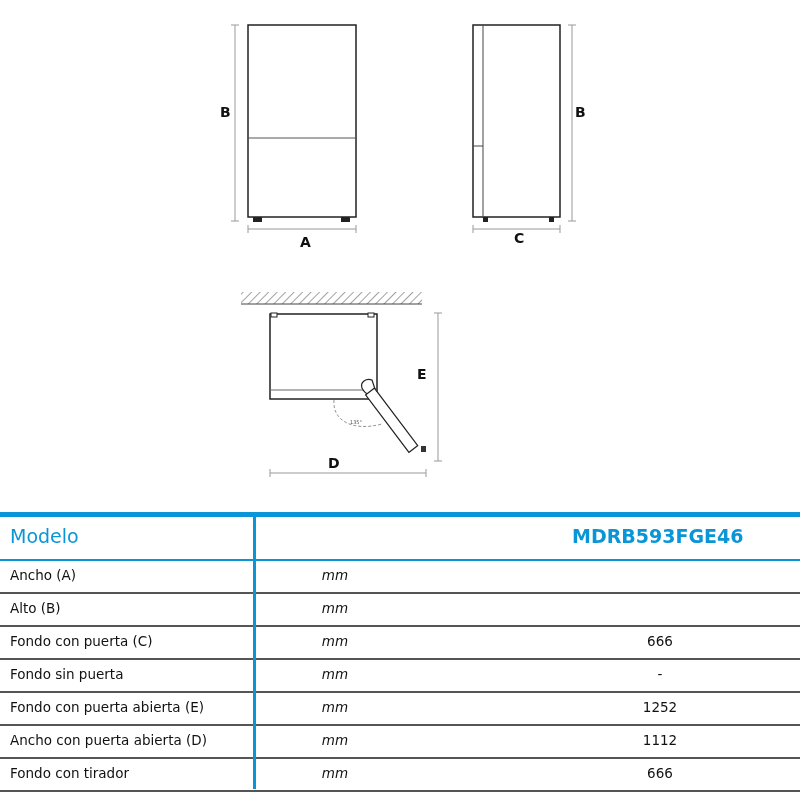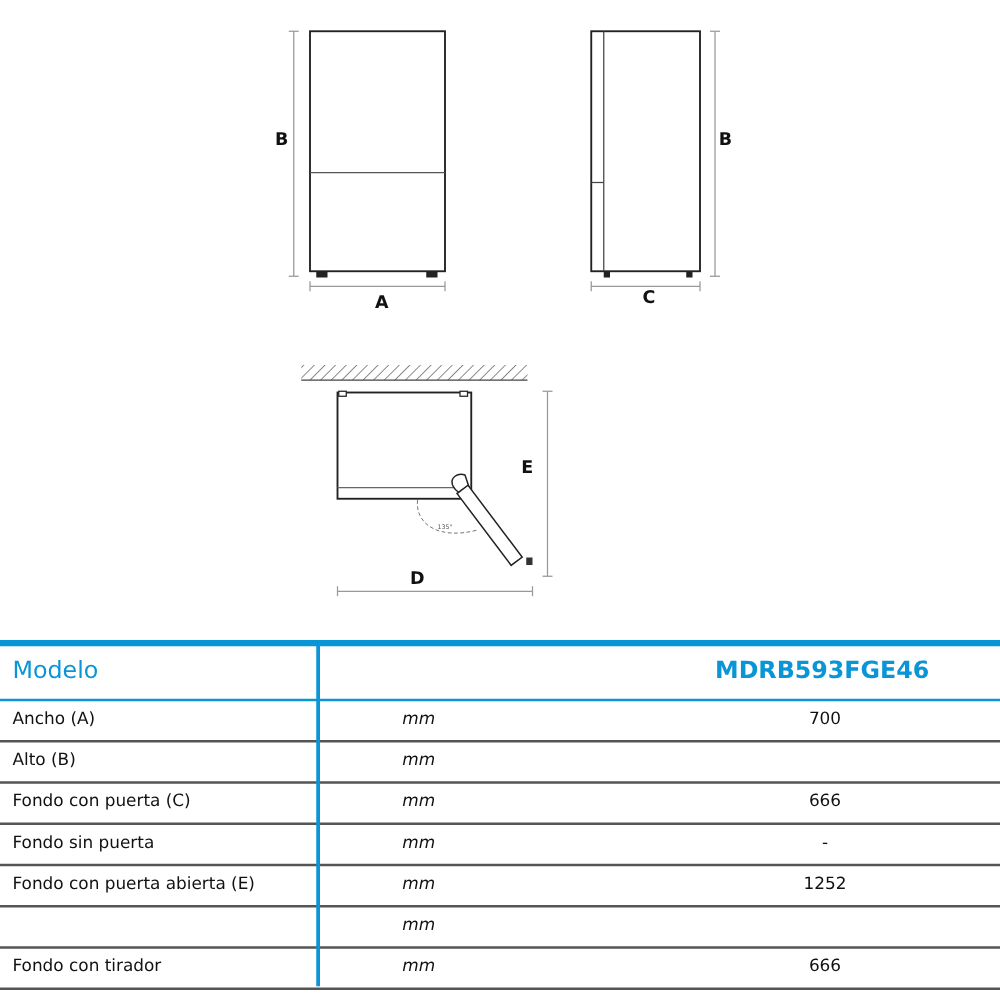--- a/index.html
+++ b/index.html
@@ -216,21 +216,20 @@
 
   <div class="header-row">
     <span class="header-label">Modelo</span>
     <span class="header-model">MDRB593FGE46</span>
   </div>
 
   <div class="rows">
     <div class="row">
       <span class="cell-label">Ancho (A)</span>
       <span class="cell-unit">mm</span>
-      <span class="cell-value">700</span>
     </div>
     <div class="row">
       <span class="cell-label">Alto (B)</span>
       <span class="cell-unit">mm</span>
     </div>
     <div class="row">
       <span class="cell-label">Fondo con puerta (C)</span>
       <span class="cell-unit">mm</span>
       <span class="cell-value">666</span>
     </div>
@@ -238,21 +237,23 @@
       <span class="cell-label">Fondo sin puerta</span>
       <span class="cell-unit">mm</span>
       <span class="cell-value">-</span>
     </div>
     <div class="row">
       <span class="cell-label">Fondo con puerta abierta (E)</span>
       <span class="cell-unit">mm</span>
       <span class="cell-value">1252</span>
     </div>
     <div class="row">
-      <span class="cell-unit">mm</span>
+      <span class="cell-label">Ancho con puerta abierta (D)</span>
+      <span class="cell-unit">mm</span>
+      <span class="cell-value">1112</span>
     </div>
     <div class="row">
       <span class="cell-label">Fondo con tirador</span>
       <span class="cell-unit">mm</span>
       <span class="cell-value">666</span>
     </div>
   </div>
 
   <div class="v-divider"></div>
 </div>

